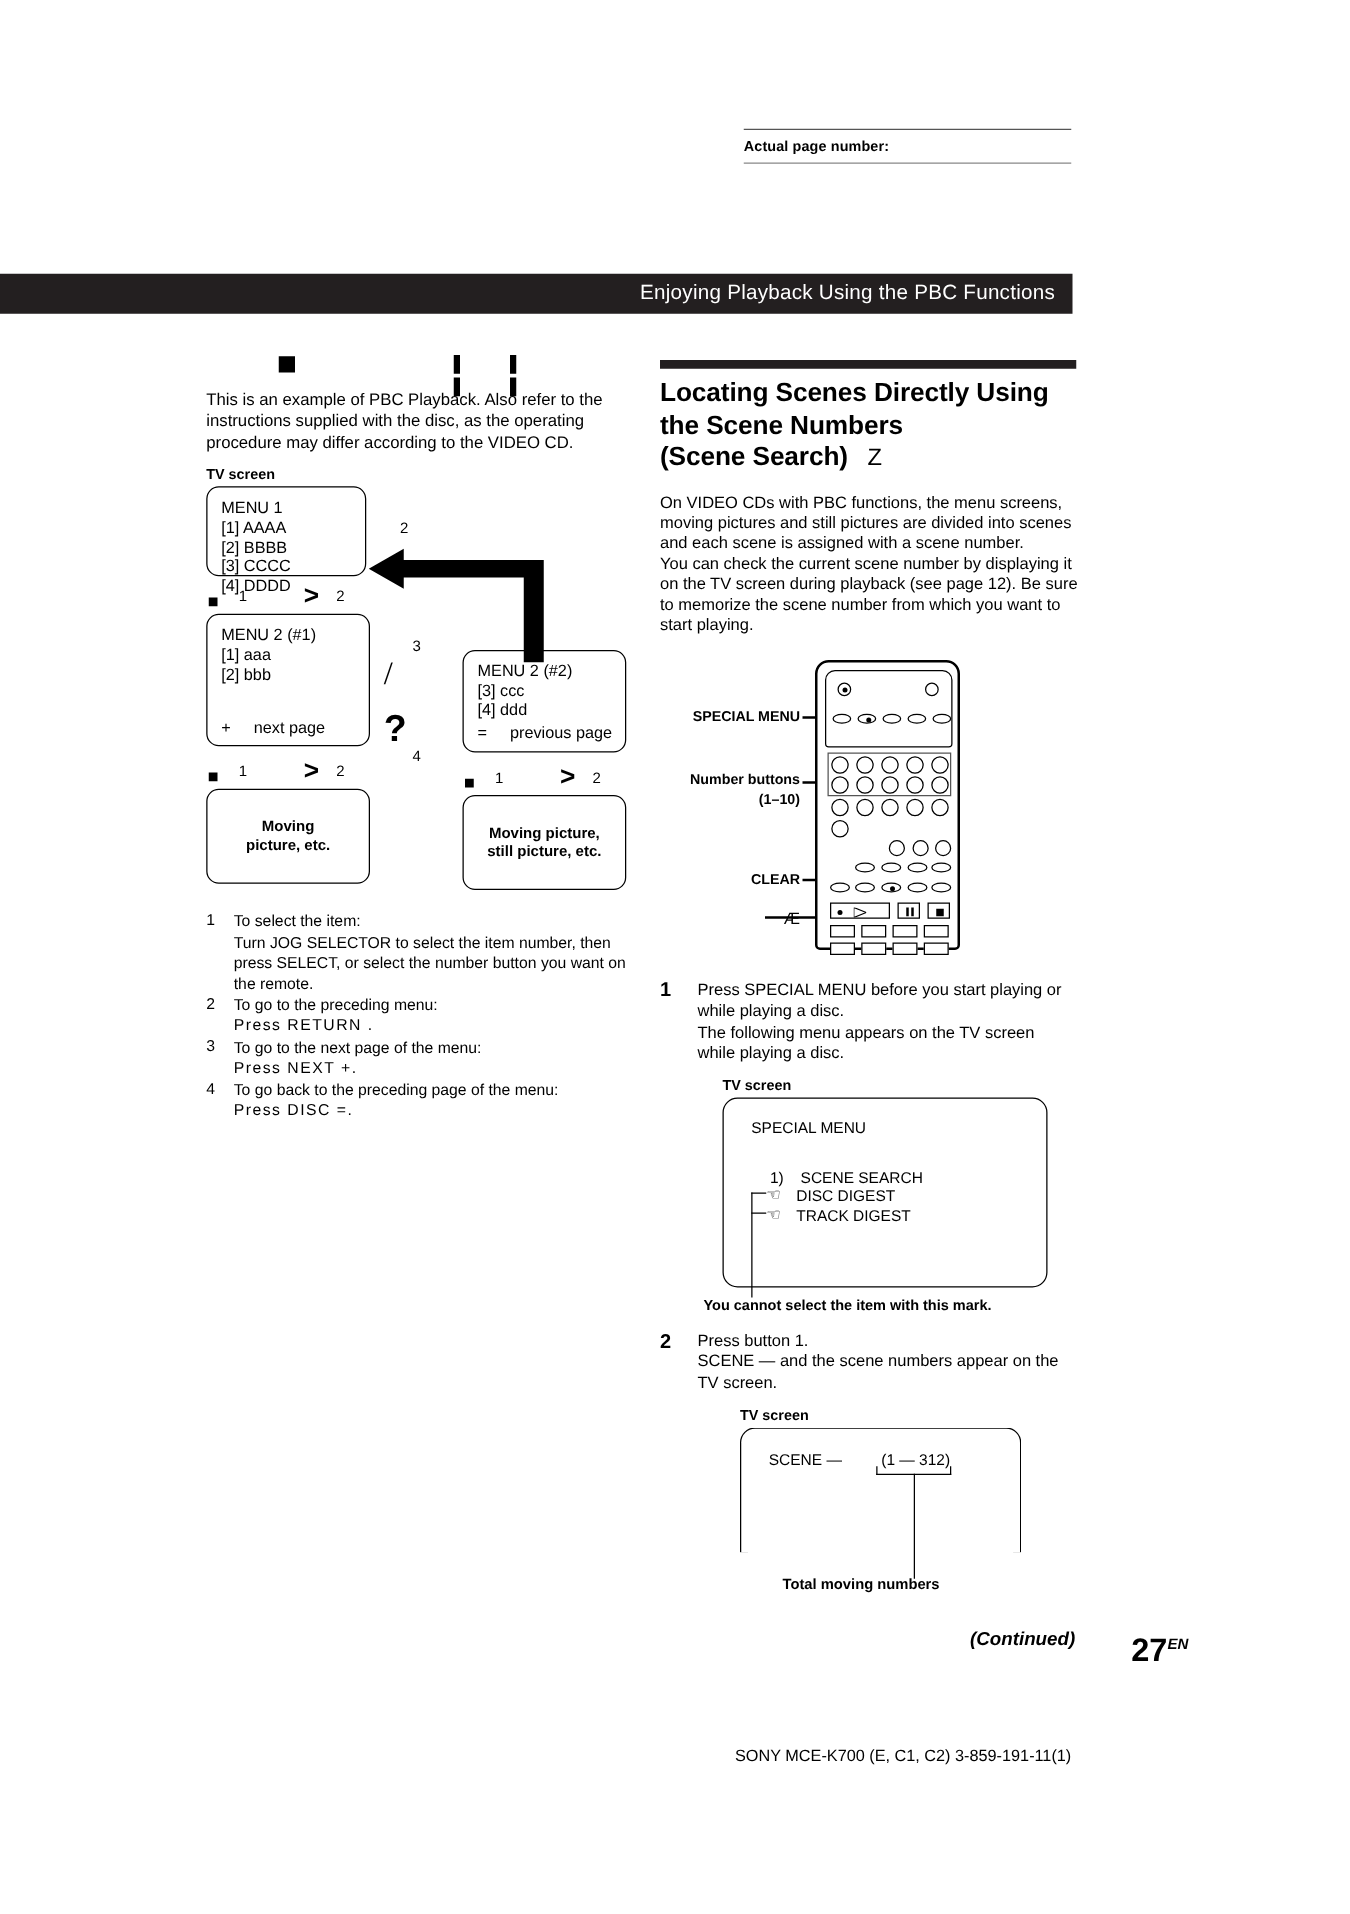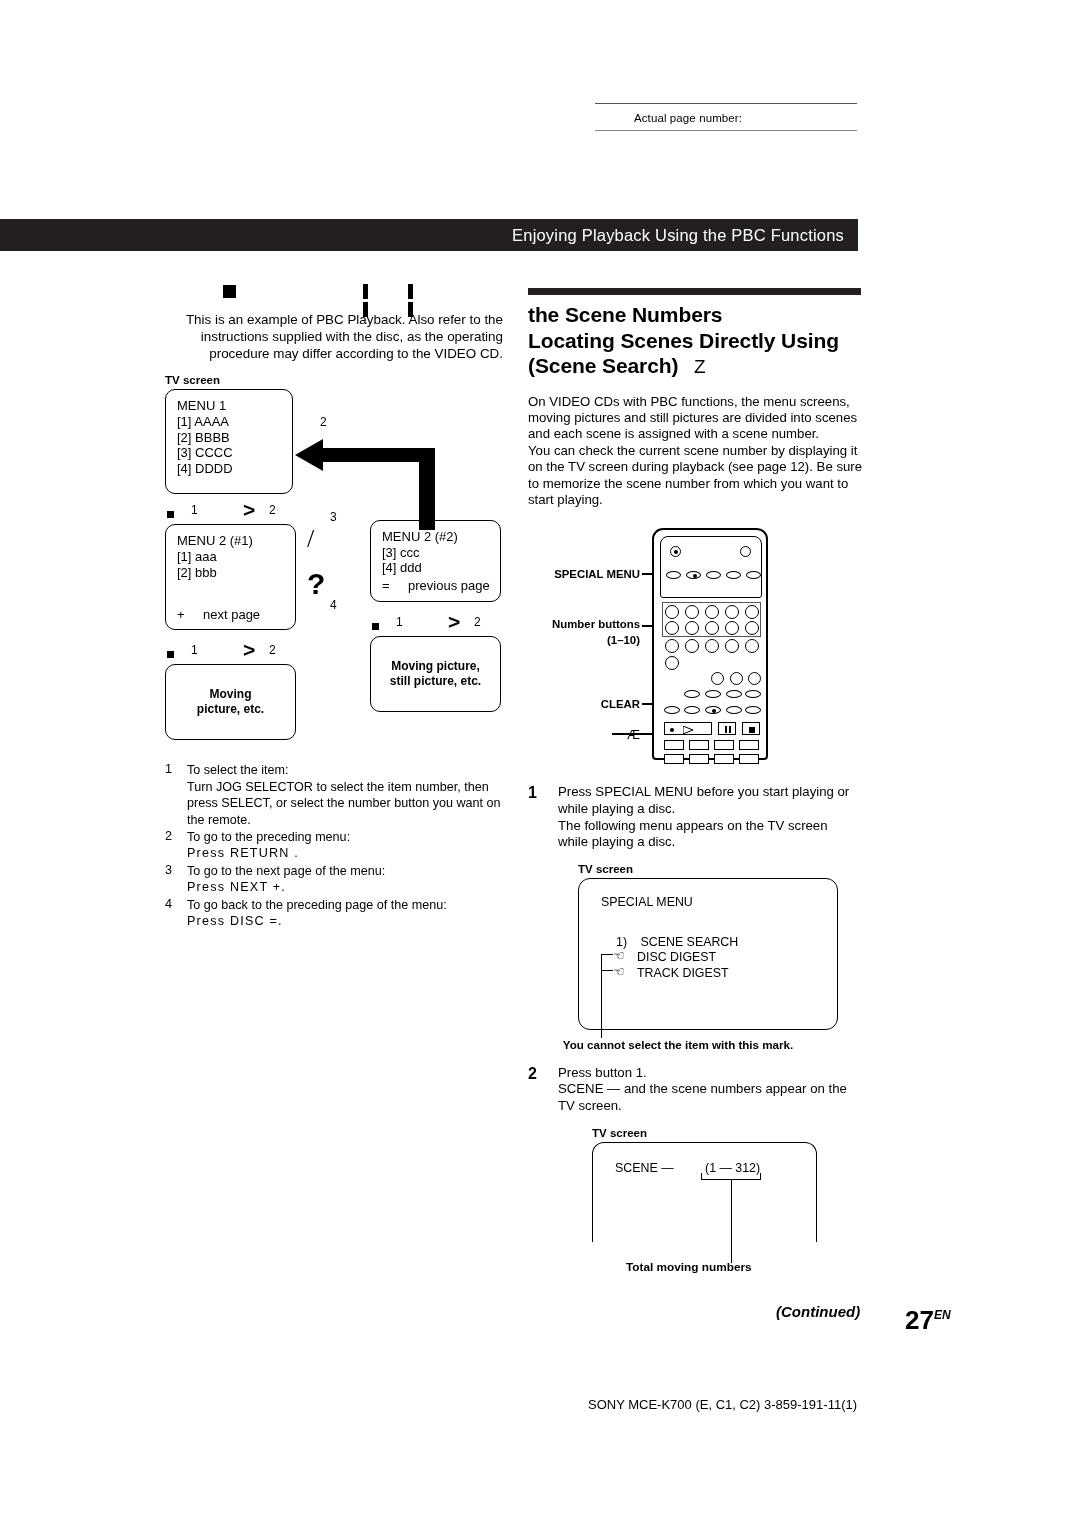--- a/index.html
+++ b/index.html
@@ -19,23 +19,22 @@
 
   
   #actual-page-block { left: 595px; top: 103px; width: 262px; }
   #actual-page-block .rule-top {
     border-top: 1.5px solid #555; width: 100%;
   }
   #actual-page-block .rule-bot {
     border-top: 1.5px solid #888; width: 100%;
   }
   #actual-page-label {
-    font-size: 11.5px; font-weight: normal; letter-spacing: .1px;
+    font-size: 11.5px; font-weight: bold; letter-spacing: .1px;
     padding: 8px 0 6px 0;
-    margin-left: 39px;
   }
 
   
   #banner {
     left: 0; top: 219px; width: 858px; height: 32px;
     background: #231f20;
   }
   #banner-title {
     position: absolute; right: 14px; top: 50%;
     transform: translateY(-50%);
@@ -57,35 +56,34 @@
   .pause-icon span {
     display: inline-block; width: 5px; height: 15px;
     background: #000; margin-right: 4px; vertical-align: top;
   }
   #pause-1 { left: 198px; }
   #pause-2 { left: 243px; }
 
   #intro-para {
     font-size: 13.4px; line-height: 16.8px; margin-top: 6px;
     width: 338px;
-    text-align: right;
   }
 
   .tv-label {
     font-size: 11.5px; font-weight: bold; margin-top: 12px;
   }
 
   
   .screen-box {
     border: 1.6px solid #000; border-radius: 10px;
     box-sizing: border-box; position: relative;
     font-size: 13px; line-height: 15.6px;
     padding: 8px 11px;
   }
-  #menu1-box { width: 128px; height: 105px; margin-top: 3px; }
+  #menu1-box { width: 128px; height: 72px; margin-top: 3px; }
   #menu1-box div { white-space: nowrap; }
 
   
   .conn-row { position: relative; height: 24px; }
   .conn-sq {
     position: absolute; left: 2px; top: 11px;
     width: 7px; height: 7px; background: #000;
   }
   .conn-n1 { position: absolute; left: 26px; top: 3px; font-size: 12px; }
   .conn-gt {
@@ -358,22 +356,22 @@
 <div class="abs" style="left:320px; top:415px; font-size:12px;">2</div>
 
 <div class="abs" style="left:330px; top:510px; font-size:12px;">3</div>
 <div class="abs" style="left:307px; top:524px; font-size:26px; font-family:'Liberation Serif',serif;">/</div>
 <div class="abs" style="left:307px; top:567px; font-size:30px; font-weight:bold;">?</div>
 <div class="abs" style="left:330px; top:598px; font-size:12px;">4</div>
 
 <div class="abs" id="right-col">
   <div id="head-rule"></div>
   <div id="right-heading">
+    <div>Locating Scenes Directly Using</div>
     <div>the Scene Numbers</div>
-    <div>Locating Scenes Directly Using</div>
     <div><span>(Scene Search)</span>
       <span class="marknorm" style="margin-left:10px;">Z</span></div>
   </div>
 
   <div id="right-para">
     <span>On VIDEO CDs with PBC functions, the menu screens, moving pictures and still pictures are divided into  scenes  and each scene is assigned with a scene number.</span><br>
     <span>You can check the current scene number by displaying it on the TV screen during playback (see page 12). Be sure to memorize the scene number from which you want to start playing.</span>
   </div>
 
   <div id="remote-area">

